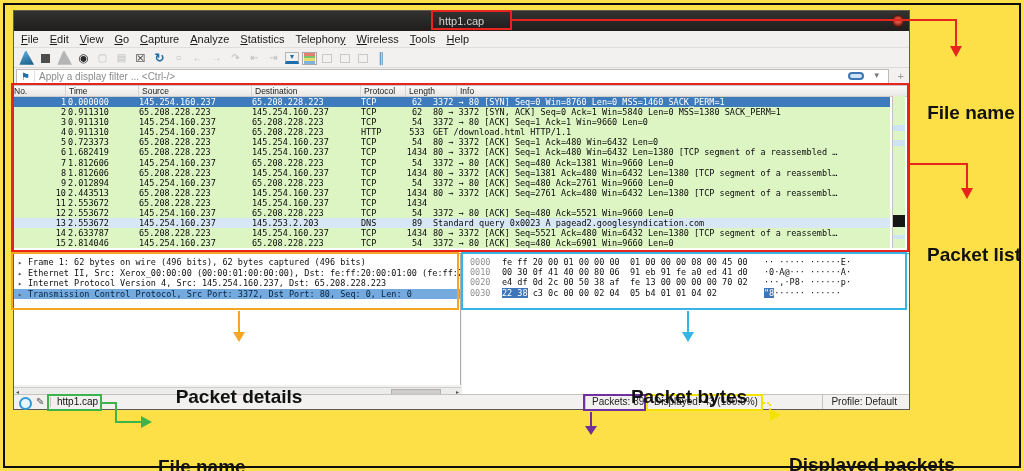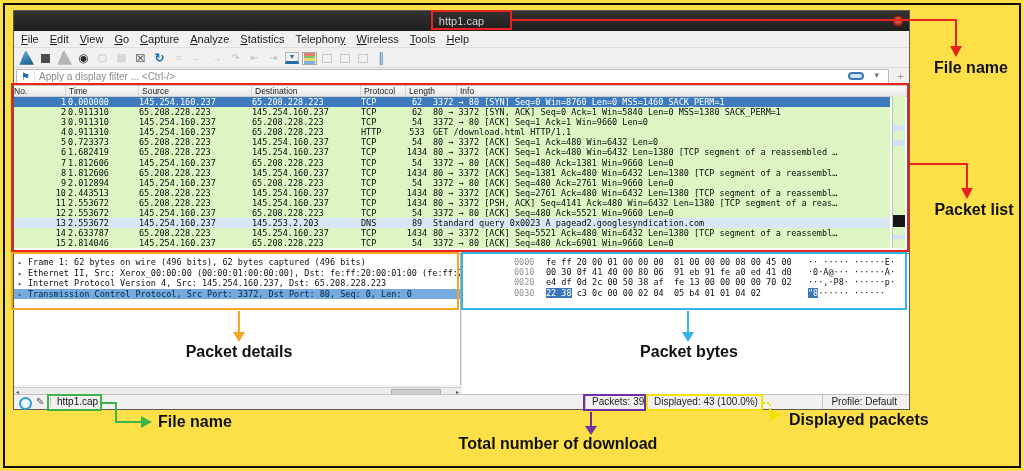--- a/index.html
+++ b/index.html
@@ -58,21 +58,21 @@
   .mm-black{position:absolute;left:0;right:0;background:#161616;}
 
   
   .detailspane{position:absolute;left:0;top:242px;width:447px;bottom:24px;background:#fff;border-top:1px solid #9a9896;border-right:1px solid #b0aeac;box-sizing:border-box;padding-top:3px;font-family:"DejaVu Sans Mono",monospace;}
   .d-line{height:10.6px;line-height:10.6px;font-size:8.5px;color:#101010;white-space:nowrap;overflow:hidden;padding-left:14px;position:relative;}
   .d-line.selected{background:#74aade;color:#06233f;}
   .d-exp{position:absolute;left:4px;top:0;}
   .d-exp::before{content:"\25B8";font-size:7px;color:#555;}
 
   .bytespane{position:absolute;left:448px;top:242px;right:0;bottom:15px;background:#fff;border-top:1px solid #9a9896;box-sizing:border-box;padding-top:3px;font-family:"DejaVu Sans Mono",monospace;}
-  .b-line{display:flex;height:10.2px;line-height:10.4px;font-size:8.5px;white-space:pre;margin-left:44px;}
+  .b-line{display:flex;height:10.2px;line-height:10.4px;font-size:8.5px;white-space:pre;}
   .b-off{width:24px;margin-left:8px;color:#909090;flex:none;}
   .b-hex{margin-left:8px;width:252px;color:#101010;flex:none;}
   .b-ascii{margin-left:10px;color:#101010;}
   .hl{background:#3c76b8;color:#fff;}
 
   .hscroll{position:absolute;left:0;top:376px;width:447px;height:9px;background:#ececea;border-top:1px solid #cfcdcb;box-sizing:border-box;}
   .hs-arrow{position:absolute;top:0;font-size:6px;color:#555;line-height:8px;}
   .hs-left{left:2px;} .hs-right{right:2px;}
   .hs-thumb{position:absolute;left:377px;top:1px;width:50px;height:6px;background:#cdcdcb;border:1px solid #b2b0ae;box-sizing:border-box;}
 
@@ -88,21 +88,21 @@
 
   
   .ann-box{position:absolute;border:2px solid;box-sizing:border-box;pointer-events:none;z-index:20;background:transparent;}
   .bx-red{border-color:#e8241f;}
   .bx-orange{border-color:#f5a623;}
   .bx-cyan{border-color:#35b4e5;}
   .bx-green{border-color:#3cb44a;}
   .bx-purple{border-color:#7030a0;}
   .bx-yellow{border-color:#f2e400;}
   .ann-svg{position:absolute;left:0;top:0;width:1024px;height:471px;pointer-events:none;z-index:21;}
-  .ann-label{position:absolute;z-index:22;font-size:16px;font-weight:600;color:#111;white-space:nowrap;}
+  .ann-label{position:absolute;z-index:22;font-size:19px;font-weight:600;color:#111;white-space:nowrap;margin-top:43px;}
 </style>
 </head>
 <body>
 
 <div class="canvas">
 
   <div class="ws-window">
 
     <div class="titlebar">
       <span>http1.cap</span>
@@ -341,21 +341,20 @@
             <span class="c c-info">80 → 3372 [ACK] Seq=2761 Ack=480 Win=6432 Len=1380 [TCP segment of a reassembl…</span>
           </div>
 
           <div class="prow">
             <span class="c c-no">11</span>
             <span class="c c-time">2.553672</span>
             <span class="c c-src">65.208.228.223</span>
             <span class="c c-dst">145.254.160.237</span>
             <span class="c c-proto">TCP</span>
             <span class="c c-len">1434</span>
-            <span class="c c-info">80 → 3372 [PSH, ACK] Seq=4141 Ack=480 Win=6432 Len=1380 [TCP segment of a reas…</span>
           </div>
 
           <div class="prow">
             <span class="c c-no">12</span>
             <span class="c c-time">2.553672</span>
             <span class="c c-src">145.254.160.237</span>
             <span class="c c-dst">65.208.228.223</span>
             <span class="c c-proto">TCP</span>
             <span class="c c-len">54</span>
             <span class="c c-info">3372 → 80 [ACK] Seq=480 Ack=5521 Win=9660 Len=0</span>

